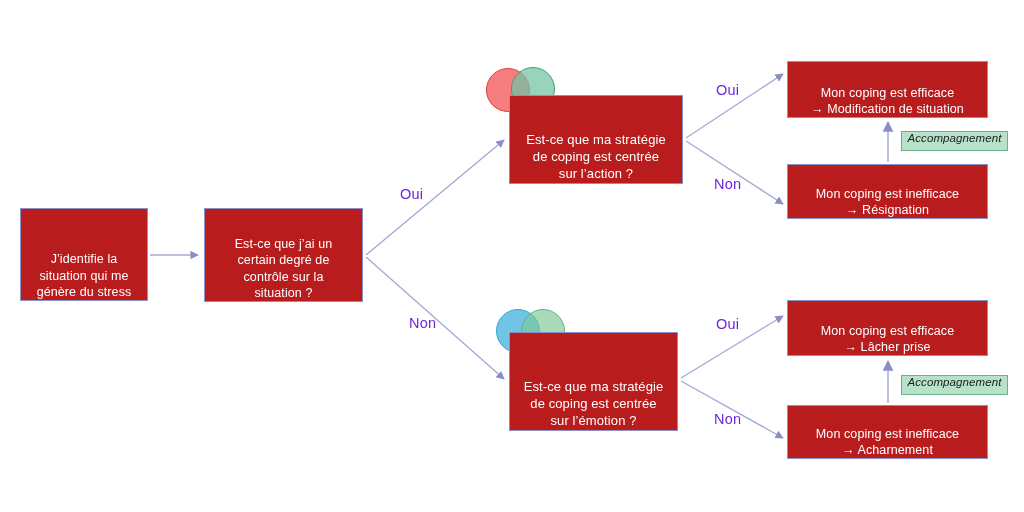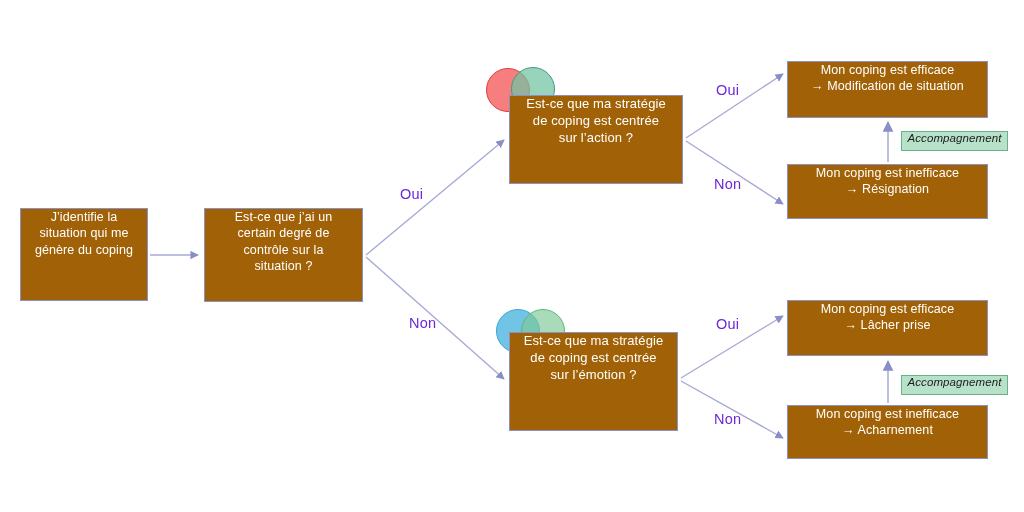--- a/index.html
+++ b/index.html
@@ -20,25 +20,25 @@
   .svg-layer {
     position: absolute;
     left: 0;
     top: 0;
     width: 1024px;
     height: 512px;
   }
   .node {
     position: absolute;
     box-sizing: border-box;
-    background: #a16207;
+    background: #b91c1c;
     border: 1px solid #8d90c4;
     color: #ffffff;
     display: flex;
-    align-items: flex-start;
+    align-items: flex-end;
     justify-content: center;
     text-align: center;
     line-height: 1.30;
     letter-spacing: 0.1px;
     box-shadow: 0 0 0 0 transparent;
   }
   .node .node-text {
     display: block;
     width: 100%;
     padding: 0 6px;
@@ -125,21 +125,21 @@
   </svg>
 
   <div class="venn venn-red"></div>
   <div class="venn venn-green-top"></div>
   <div class="venn venn-blue"></div>
   <div class="venn venn-green-bot"></div>
 
   <div class="node node-start">
     <span class="node-text">J’identifie la
 situation qui me
-génère du coping</span>
+génère du stress</span>
   </div>
 
   <div class="node node-control">
     <span class="node-text">Est-ce que j’ai un
 certain degré de
 contrôle sur la
 situation ?</span>
   </div>
 
   <div class="node node-q-action">

